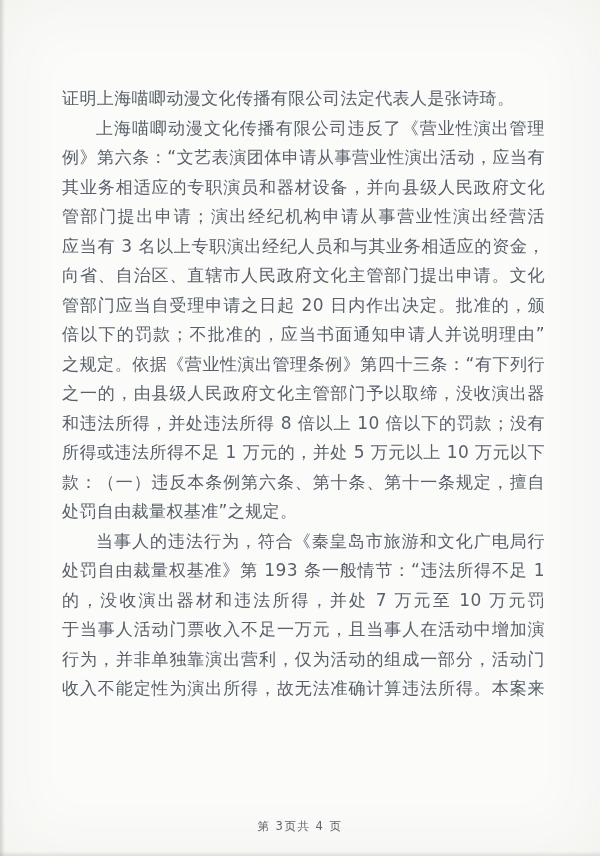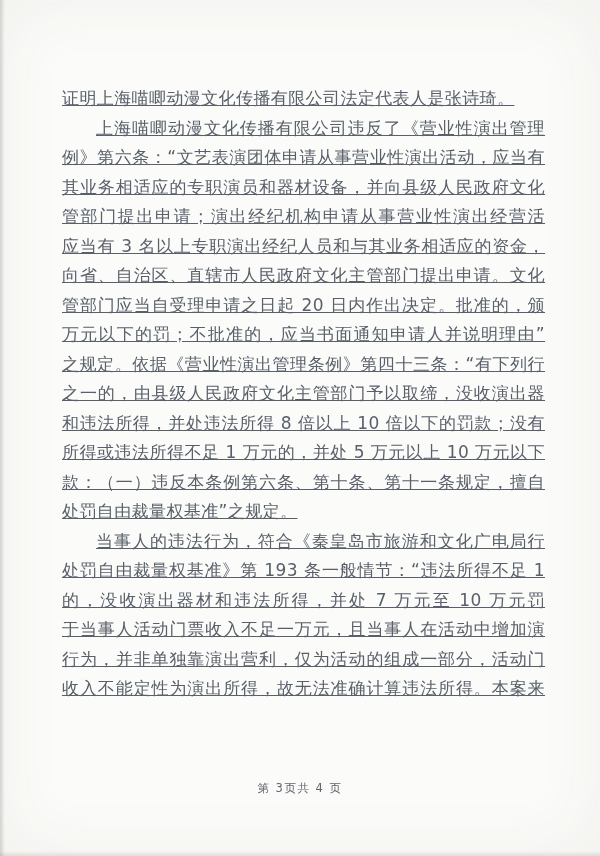--- a/index.html
+++ b/index.html
@@ -44,53 +44,52 @@
     line-height: 29.5px;
     color: #59606a;
     letter-spacing: 0.4px;
   }
   .line {
     height: 29.5px;
     overflow: hidden;
     text-align: justify;
     text-align-last: justify;
     text-justify: inter-character;
-    text-decoration: underline;
   }
   .line.end {
     text-align-last: left;
   }
   .line.indent {
     padding-left: 34px;
   }
   .footer {
     position: absolute;
     left: 0;
     right: 0;
-    top: 781px;
+    top: 819px;
     text-align: center;
     font-size: 11.5px;
     letter-spacing: 1.5px;
     color: #60656d;
   }
 </style>
 </head>
 <body>
 
 <div class="page">
   <div class="content">
     <div class="line end">证明上海喵唧动漫文化传播有限公司法定代表人是张诗琦。</div>
     <div class="line indent">上海喵唧动漫文化传播有限公司违反了《营业性演出管理条</div>
     <div class="line">例》第六条：“文艺表演团体申请从事营业性演出活动，应当有与</div>
     <div class="line">其业务相适应的专职演员和器材设备，并向县级人民政府文化主</div>
     <div class="line">管部门提出申请；演出经纪机构申请从事营业性演出经营活动，</div>
     <div class="line">应当有 3 名以上专职演出经纪人员和与其业务相适应的资金，并</div>
     <div class="line">向省、自治区、直辖市人民政府文化主管部门提出申请。文化主</div>
     <div class="line">管部门应当自受理申请之日起 20 日内作出决定。批准的，颁发营</div>
-    <div class="line">万元以下的罚；不批准的，应当书面通知申请人并说明理由”</div>
+    <div class="line">倍以下的罚款；不批准的，应当书面通知申请人并说明理由”</div>
     <div class="line">之规定。依据《营业性演出管理条例》第四十三条：“有下列行为</div>
     <div class="line">之一的，由县级人民政府文化主管部门予以取缔，没收演出器材</div>
     <div class="line">和违法所得，并处违法所得 8 倍以上 10 倍以下的罚款；没有违法</div>
     <div class="line">所得或违法所得不足 1 万元的，并处 5 万元以上 10 万元以下的罚</div>
     <div class="line">款：（一）违反本条例第六条、第十条、第十一条规定，擅自从事</div>
     <div class="line end">处罚自由裁量权基准”之规定。</div>
     <div class="line indent">当事人的违法行为，符合《秦皇岛市旅游和文化广电局行政</div>
     <div class="line">处罚自由裁量权基准》第 193 条一般情节：“违法所得不足 1 万元</div>
     <div class="line">的，没收演出器材和违法所得，并处 7 万元至 10 万元罚款”。由</div>
     <div class="line">于当事人活动门票收入不足一万元，且当事人在活动中增加演出</div>

